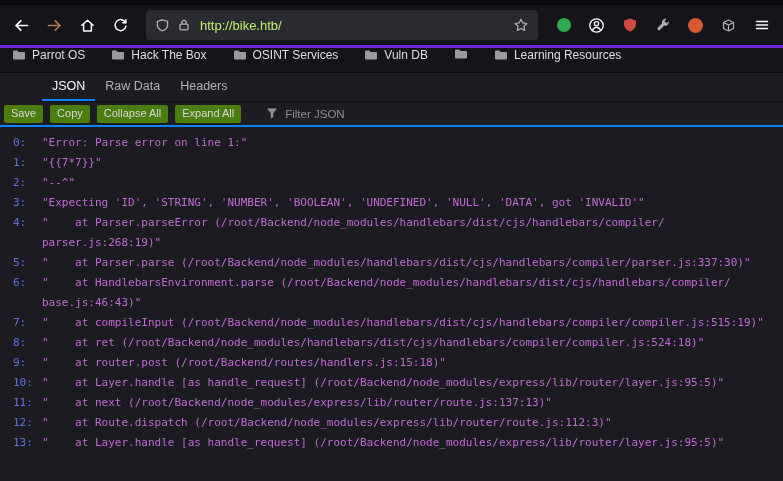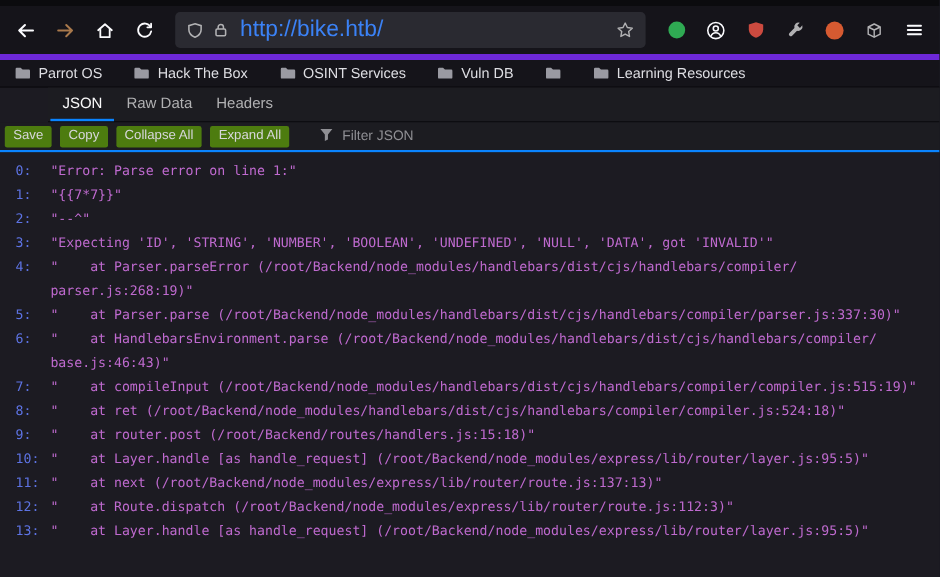--- a/index.html
+++ b/index.html
@@ -31,32 +31,32 @@
   .icon-gray { color: #b1b1b3; display: flex; align-items: center; }
   .urlbar {
     flex: 1 1 auto; min-width: 0; height: 30px;
     background: #2a2a31; border-radius: 4px;
     display: flex; align-items: center; gap: 7px;
     padding: 0 9px; margin: 0 8px;
   }
   .urlbar input {
     flex: 1 1 auto; min-width: 0;
     background: transparent; border: none; outline: none;
-    color: #3b82f6; font-size: 19px;
+    color: #bef264; font-size: 13px;
     font-family: "Liberation Sans", sans-serif;
   }
   .ext-circle { width: 14px; height: 14px; border-radius: 50%; display: block; }
   .ext-circle.green { background: var(--ext-green, #2faa53); }
   .ext-circle.orange { background: var(--ext-orange, #d65a31); width: 15px; height: 15px; }
 
   
   .bookmarks {
     height: 28px; background: #15141a;
-    border-top: 5px solid #6d28d9; border-bottom: 1px solid #0b0b0e;
-    display: flex; align-items: center;
+    border-top: 3px solid #6d28d9; border-bottom: 1px solid #0b0b0e;
+    display: flex; align-items: flex-start;
     padding: 0 12px; gap: 26px; flex: 0 0 auto;
   }
   .bookmark { display: flex; align-items: center; gap: 6px; color: #dedee3; font-size: 12px; white-space: nowrap; }
   .bookmark .bm-icon { color: #9a9aa2; display: flex; }
 
   
   .jv-tabs {
     height: 29px; background: #1c1c21;
     display: flex; align-items: stretch;
     padding: 0 2px; border-bottom: 1px solid #0b0b0e; flex: 0 0 auto; margin-left: 40px;

